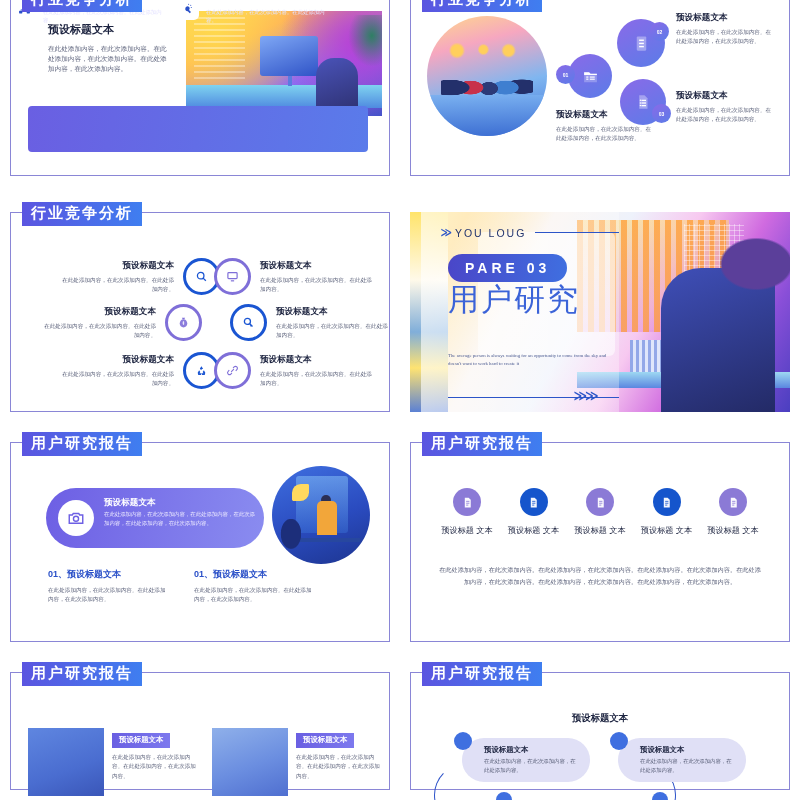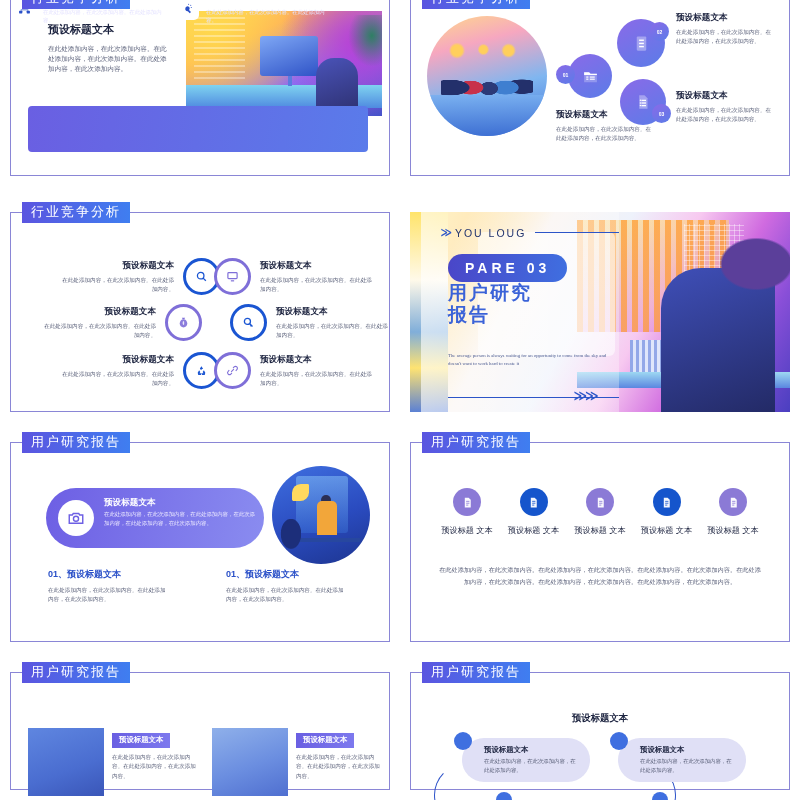--- a/index.html
+++ b/index.html
@@ -8,21 +8,21 @@
     font-family:"Liberation Sans","DejaVu Sans",sans-serif;
   }
   .deck{position:relative;width:800px;height:800px;background:#fff;}
 
   
   .slide{position:absolute;background:#fff;overflow:hidden;}
   .frame{position:absolute;left:10px;top:12px;right:10px;bottom:10px;
          border:1px solid #8a86d6;box-sizing:border-box;}
   .badge{position:absolute;left:22px;top:2px;z-index:5;
          background:linear-gradient(90deg,#5b55e0 0%,#3f7ef0 100%);
-         color:#fff;font-size:13px;letter-spacing:2px;font-weight:400;
+         color:#fff;font-size:15px;letter-spacing:2px;font-weight:700;
          padding:3px 9px 4px 9px;line-height:1.1;white-space:nowrap;}
 
   .h-t{font-weight:700;color:#1d2440;}
   .p-t{color:#5b617a;line-height:1.55;}
 
   
   #s1{left:0;top:-14px;width:400px;height:200px;}
   #s1 .txtcol{position:absolute;left:48px;top:36px;width:120px;}
   #s1 .txtcol .h-t{font-size:11px;margin-bottom:7px;}
   #s1 .txtcol .p-t{font-size:6.6px;}
@@ -118,21 +118,21 @@
   #s4 .ov{position:absolute;left:3%;top:0;width:52%;height:100%;
      background:linear-gradient(90deg,rgba(255,255,255,.62),rgba(255,255,255,.30));}
   #s4 .yl{position:absolute;left:8%;top:7%;display:flex;align-items:center;gap:5px;z-index:3;}
   #s4 .chev{color:#2c55c8;font-size:11px;font-weight:700;letter-spacing:-2px;}
   #s4 .ylt{color:#22346e;font-size:10.5px;font-weight:400;letter-spacing:2px;}
   #s4 .rule{width:84px;height:1.4px;background:#2c55c8;margin-left:4px;}
   #s4 .pare{position:absolute;left:10%;top:21%;z-index:3;
      background:linear-gradient(95deg,#4a46c8,#3f6fe0);color:#fff;
      padding:6px 17px;border-radius:16px;font-size:14px;font-weight:700;letter-spacing:4px;}
   #s4 .big{position:absolute;left:10%;top:35%;z-index:3;color:#3b63d8;
-     font-size:19px;font-weight:700;line-height:1.16;letter-spacing:2px;}
+     font-size:31px;font-weight:400;line-height:1.16;letter-spacing:2px;}
   #s4 .sub{position:absolute;left:10%;top:70%;width:42%;z-index:3;
      color:#4a5a90;font-size:4.8px;line-height:1.6;
      font-family:"Liberation Serif","DejaVu Serif",serif;}
   #s4 .btm{position:absolute;left:10%;bottom:7%;width:45%;height:1.4px;background:#2c55c8;z-index:3;}
   #s4 .chev2{position:absolute;left:43%;bottom:4.4%;z-index:3;color:#2c55c8;
      font-size:13px;font-weight:700;letter-spacing:-2px;}
 
   
   #s5{left:0;top:430px;width:400px;height:222px;}
   #s5 .pill{position:absolute;left:46px;top:58px;width:218px;height:60px;
@@ -147,21 +147,21 @@
      background:linear-gradient(180deg,rgba(140,200,250,.5),rgba(60,120,220,.4));border-radius:3px;}
   #s5 .rcirc .per{position:absolute;left:46%;top:36%;width:20%;height:34%;
      background:#f2a63a;border-radius:5px 5px 0 0;}
   #s5 .rcirc .hd{position:absolute;left:50%;top:30%;width:10%;height:10%;
      background:#2b2f55;border-radius:50%;}
   #s5 .rcirc .dsk{position:absolute;left:10%;bottom:22%;width:80%;height:5%;background:#27479f;}
   #s5 .rcirc .lf{position:absolute;left:4%;bottom:8%;width:26%;height:38%;
      background:radial-gradient(ellipse at 60% 40%,#1c2e7a 0 46%,rgba(0,0,0,0) 50%);}
   #s5 .rcirc .yl2{position:absolute;left:20%;top:18%;width:18%;height:18%;
      background:#ffd95e;border-radius:50% 8% 50% 8%;}
-  #s5 .cols{position:absolute;left:48px;top:138px;display:flex;gap:56px;}
+  #s5 .cols{position:absolute;left:48px;top:138px;display:flex;gap:24px;}
   #s5 .col{width:122px;}
   #s5 .cnum{font-size:9px;font-weight:700;color:#2a50c8;margin-bottom:5px;}
   #s5 .cp{font-size:5.6px;color:#5b617a;line-height:1.6;}
 
   
   #s6{left:400px;top:430px;width:400px;height:222px;}
   #s6 .icons{position:absolute;left:38px;top:58px;width:324px;
      display:flex;justify-content:space-between;}
   #s6 .cell{width:58px;text-align:center;}
   #s6 .dot{width:28px;height:28px;border-radius:50%;margin:0 auto 9px auto;
@@ -420,21 +420,20 @@
       <div class="yl">
         <span class="chev">≫</span>
         <span class="ylt">YOU LOUG</span>
         <span class="rule"></span>
       </div>
 
       <div class="pare">PARE  03</div>
 
       <div class="big">
         <div>用户研究</div>
-        <div>报告</div>
       </div>
 
       <div class="sub">The average person is always waiting for an opportunity to come from the sky and doesn't want to work hard to create it</div>
       <div class="btm"></div>
       <div class="chev2">≫≫</div>
     </div>
   </div>
 
   <div class="slide" id="s5">
     <div class="frame"></div>

